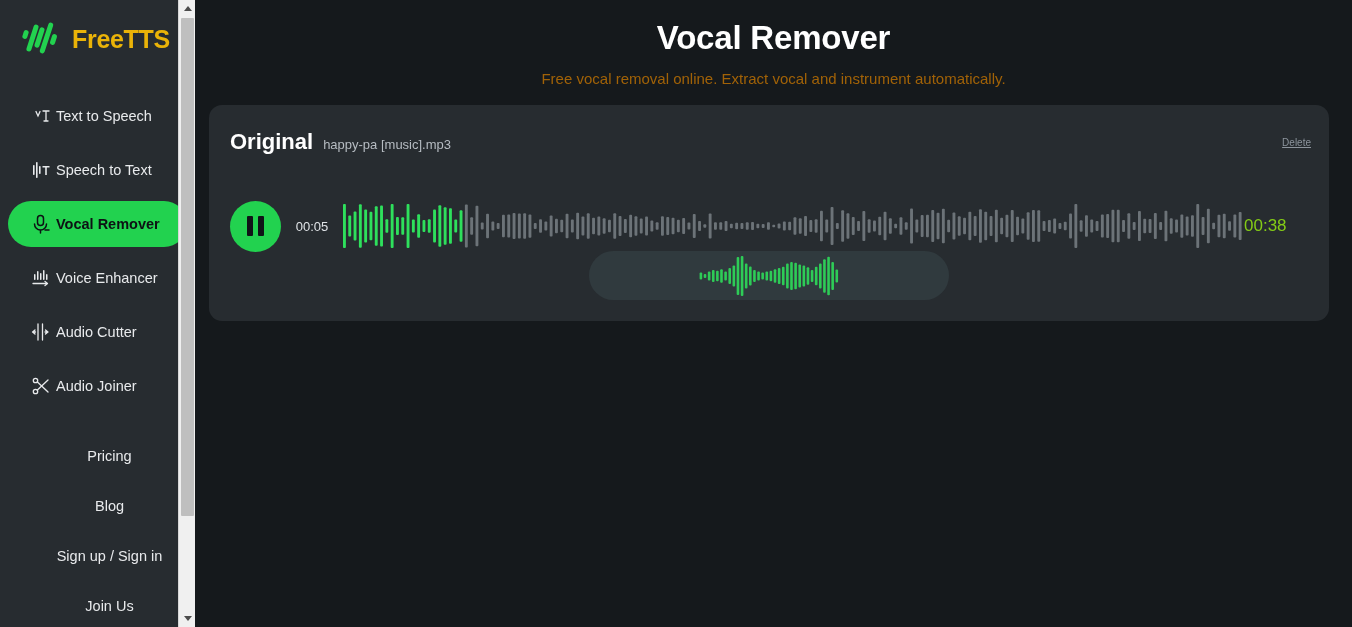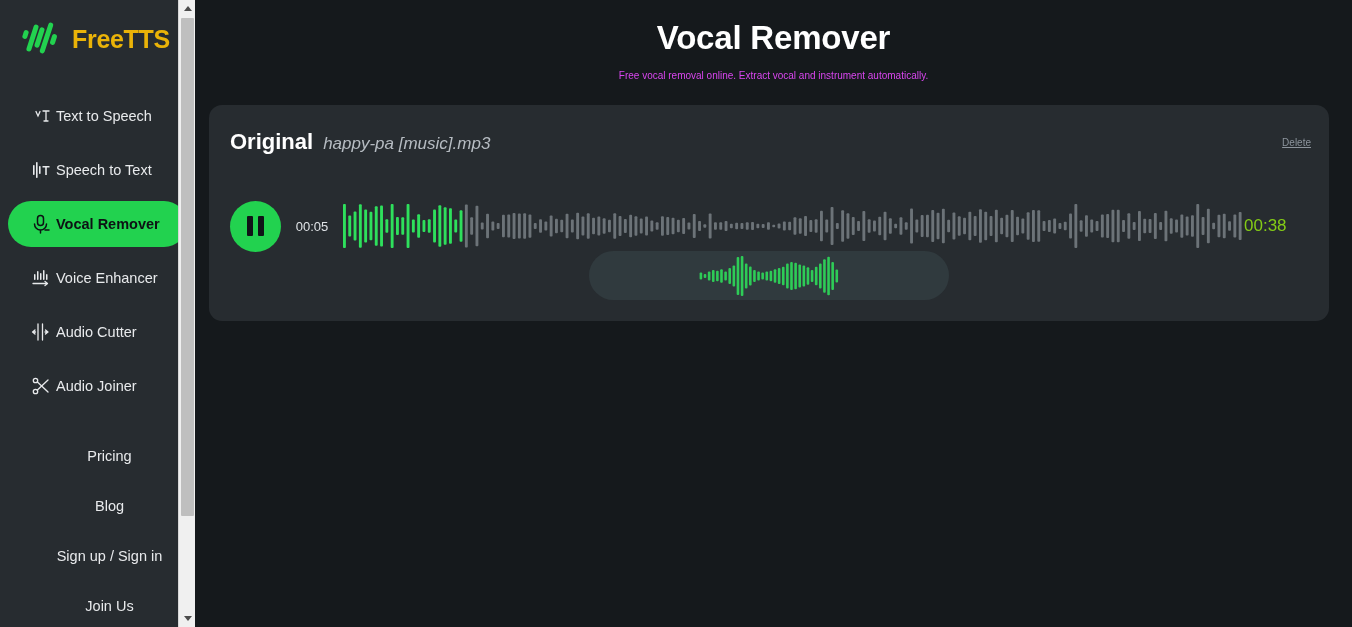--- a/index.html
+++ b/index.html
@@ -99,39 +99,39 @@
   .page-title {
     text-align: center;
     color: #ffffff;
     font-size: 33px;
     font-weight: bold;
     padding-top: 19px;
     letter-spacing: -0.2px;
   }
   .page-sub {
     text-align: center;
-    color: #d946ef;
-    font-size: 10px;
+    color: #a16207;
+    font-size: 15px;
     padding-top: 13px;
   }
 
   .card {
     position: absolute;
     left: 14px; top: 105px;
     width: 1120px; height: 216px;
     background: #272c30;
     border-radius: 13px;
   }
   .card-head {
     display: flex; align-items: baseline;
     padding: 24px 0 0 21px;
     gap: 10px;
   }
   .card-title { color: #ffffff; font-size: 22px; font-weight: bold; }
-  .card-file { color: #b6bcc2; font-size: 17px; font-style: italic; }
+  .card-file { color: #b6bcc2; font-size: 13px; }
   .delete-link {
     position: absolute; right: 18px; top: 32px;
     color: #8c949c; font-size: 10px;
     text-decoration: underline;
     cursor: pointer;
   }
 
   .player-row {
     position: absolute;
     left: 21px; top: 92px;

